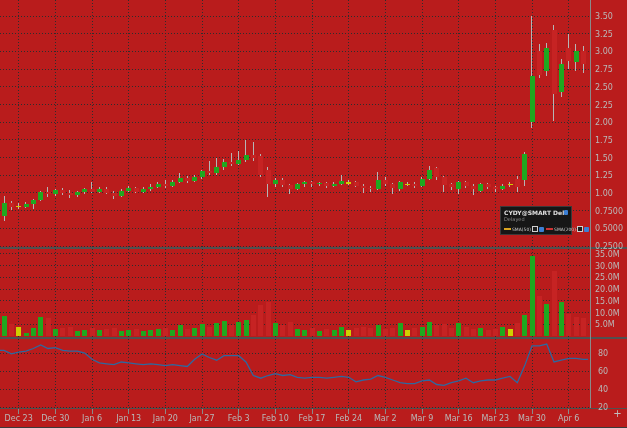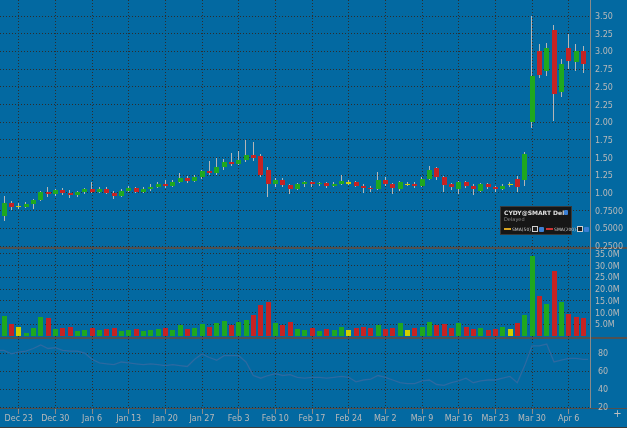--- a/index.html
+++ b/index.html
@@ -1,16 +1,16 @@
 <!DOCTYPE html>
 <html><head>
 <meta charset="utf-8">
 <style>
   html,body{margin:0;padding:0;background:#000;}
-  .root{position:relative;width:627px;height:428px;background:#0369a1;overflow:hidden;
+  .root{position:relative;width:627px;height:428px;background:#b91c1c;overflow:hidden;
         font-family:"DejaVu Sans",sans-serif;}
   svg text{font-family:"DejaVu Sans",sans-serif;}
   .gv,.gh{stroke:#2e2e2e;stroke-width:1;stroke-dasharray:1 2;}
   .axis-label{fill:#b9b9b9;font-size:8px;}
   .date-label{fill:#b9b9b9;font-size:8px;}
   .legend{position:absolute;left:500px;top:206px;width:72px;background:#161616;
           border:1px solid #3a3a3a;padding:2px 3px;box-sizing:border-box;z-index:5;}
   .legend-title-row{display:flex;align-items:center;justify-content:space-between;}
   .legend-title{color:#e0e0e0;font-size:6px;font-weight:bold;white-space:nowrap;
                 overflow:hidden;line-height:7px;}

